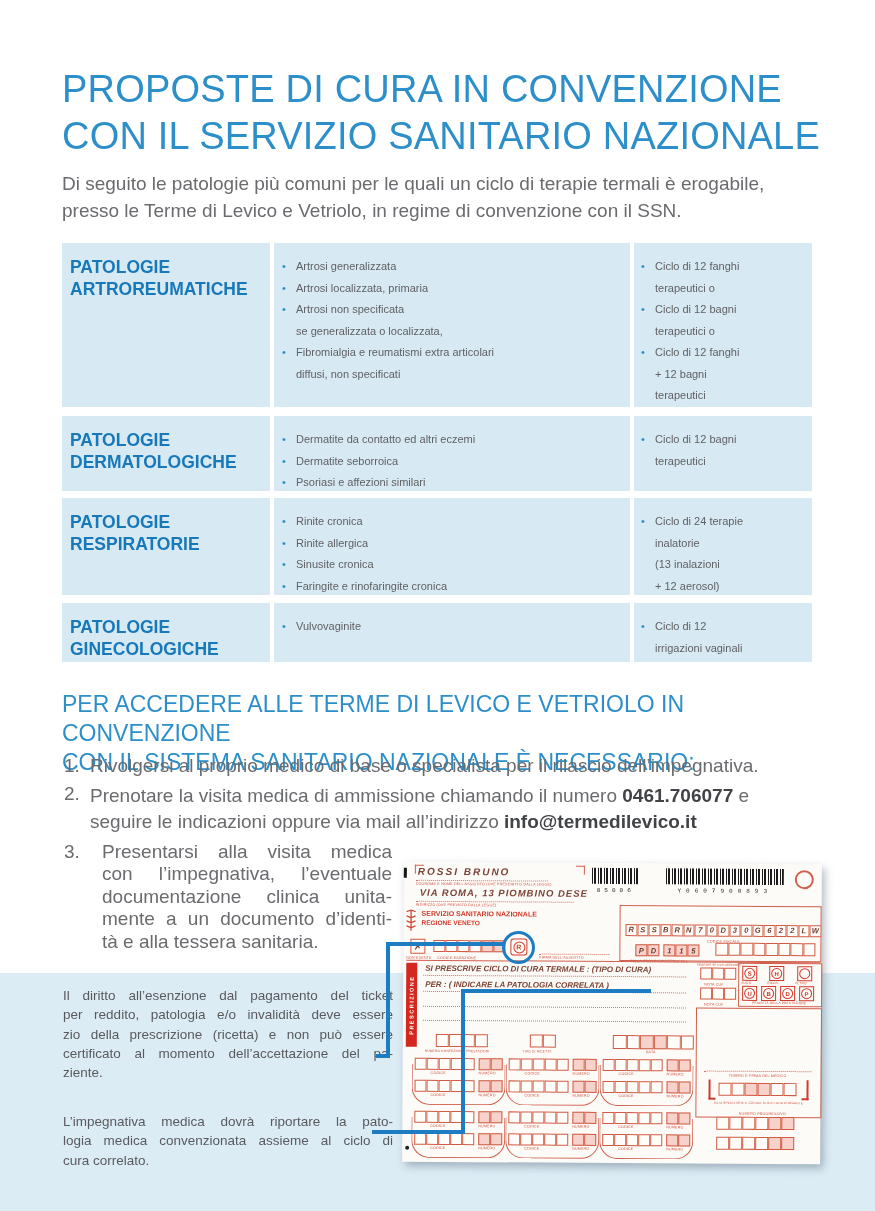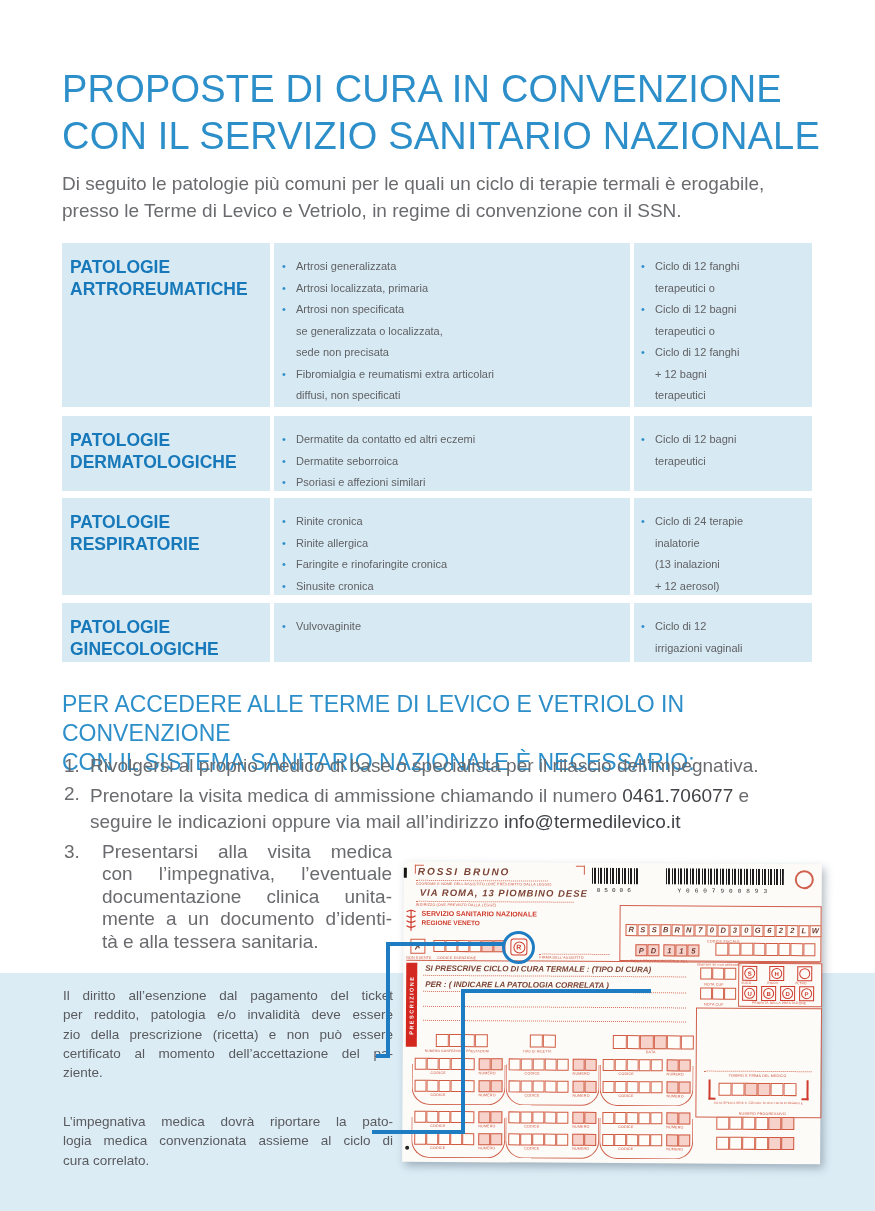--- a/index.html
+++ b/index.html
@@ -23,21 +23,21 @@
   .lines{font-size:11px;line-height:21.5px;color:#606164;}
   .lines>div{position:relative;}
   .lines>div.dot::before{content:"•";position:absolute;left:-14px;color:#2d8fc9;}
 
   
   .access-h{left:62px;top:690px;width:760px;font-size:23px;line-height:29px;color:#2d8fc9;}
   .step{left:62px;width:750px;font-size:19px;color:#6a6b6e;}
   .step .num{position:absolute;left:2px;top:0;}
   .step .body{margin-left:28px;}
   .lh26>div{line-height:25.5px;}
-  .bd{font-weight:normal;color:#414347;}
+  .bd{font-weight:bold;color:#414347;}
   .step3 .body{width:302px;}
   .step3 .body>div{line-height:22.4px;margin-left:12px;}
   .j{text-align:justify;text-align-last:justify;}
 
   
   .band{left:0;top:973px;width:875px;height:238px;background:#dcecf5;}
   .note{left:63px;width:330px;font-size:13.5px;color:#595a5e;}
   .note>div{line-height:19.3px;}
   .n1{top:986px;} .n2{top:1112px;}
 
@@ -87,21 +87,20 @@
     <div class="sep2"></div>
   <div class="c1">
       <div>PATOLOGIE</div>
       <div>ARTROREUMATICHE</div>
     </div>
   <div class="c2 lines">
       <div class="dot">Artrosi generalizzata</div>
       <div class="dot">Artrosi localizzata, primaria</div>
       <div class="dot">Artrosi non specificata</div>
       <div>se generalizzata o localizzata,</div>
-      <div>sede non precisata</div>
       <div class="dot">Fibromialgia e reumatismi extra articolari</div>
       <div>diffusi, non specificati</div>
     </div>
   <div class="c3 lines">
       <div class="dot">Ciclo di 12 fanghi</div>
       <div>terapeutici o</div>
       <div class="dot">Ciclo di 12 bagni</div>
       <div>terapeutici o</div>
       <div class="dot">Ciclo di 12 fanghi</div>
       <div>+ 12 bagni</div>
@@ -128,22 +127,22 @@
 <div class="abs trow" style="top:498px;height:97px;">
   <div class="sep1"></div>
     <div class="sep2"></div>
   <div class="c1">
       <div>PATOLOGIE</div>
       <div>RESPIRATORIE</div>
     </div>
   <div class="c2 lines">
       <div class="dot">Rinite cronica</div>
       <div class="dot">Rinite allergica</div>
+      <div class="dot">Sinusite cronica</div>
       <div class="dot">Faringite e rinofaringite cronica</div>
-      <div class="dot">Sinusite cronica</div>
     </div>
   <div class="c3 lines">
       <div class="dot">Ciclo di 24 terapie</div>
       <div>inalatorie</div>
       <div>(13 inalazioni</div>
       <div>+ 12 aerosol)</div>
     </div>
 </div>
 <div class="abs trow" style="top:603px;height:59px;">
   <div class="sep1"></div>

